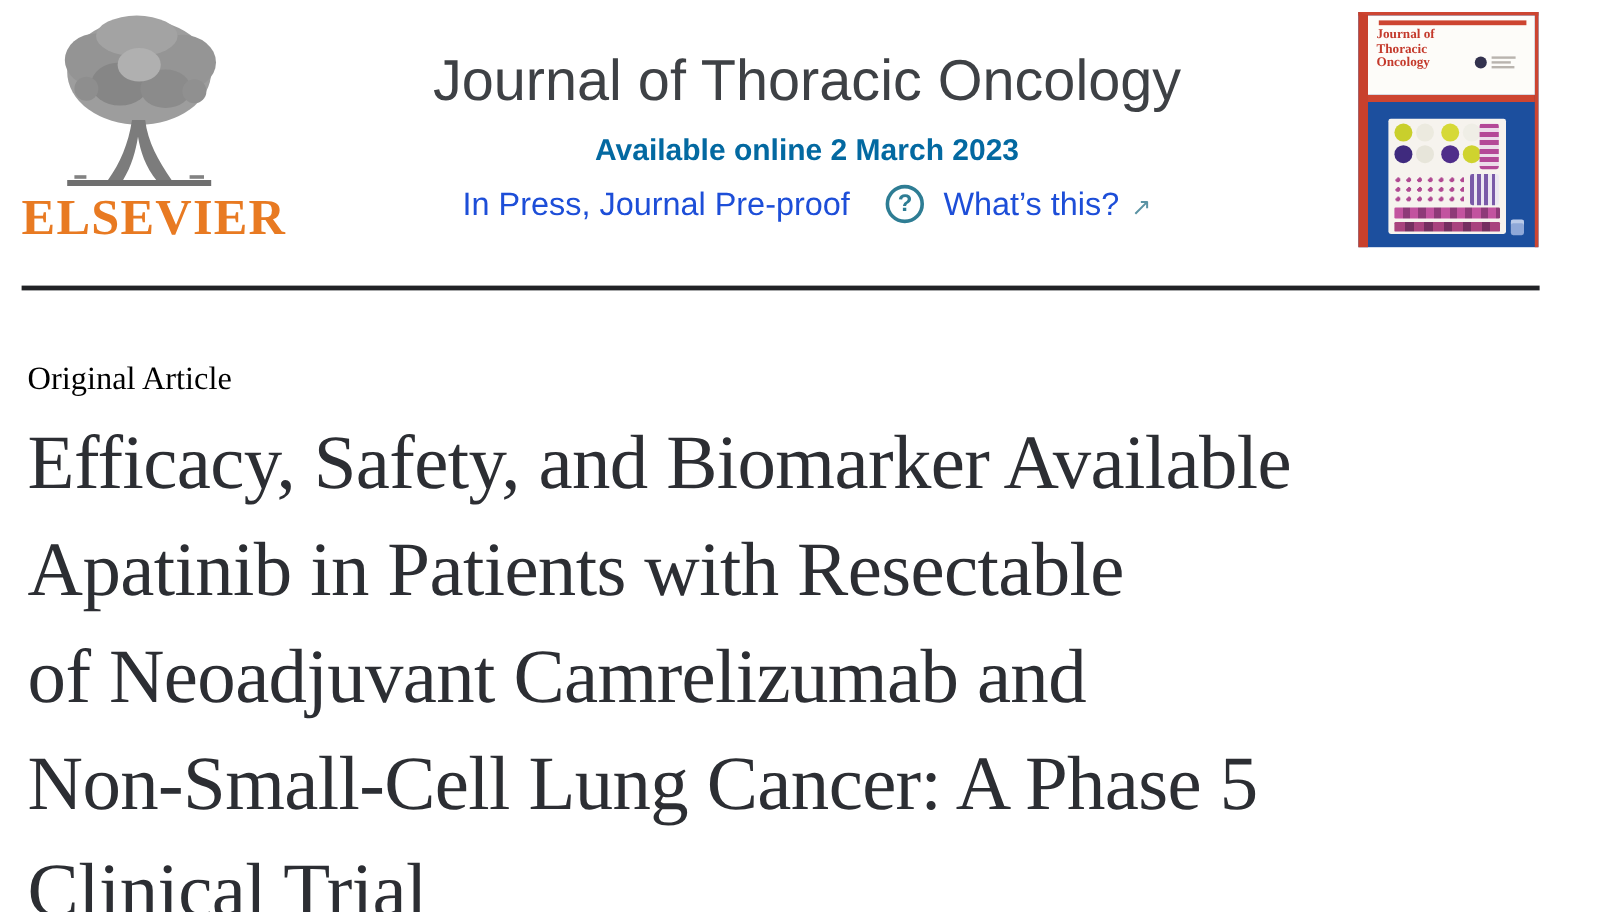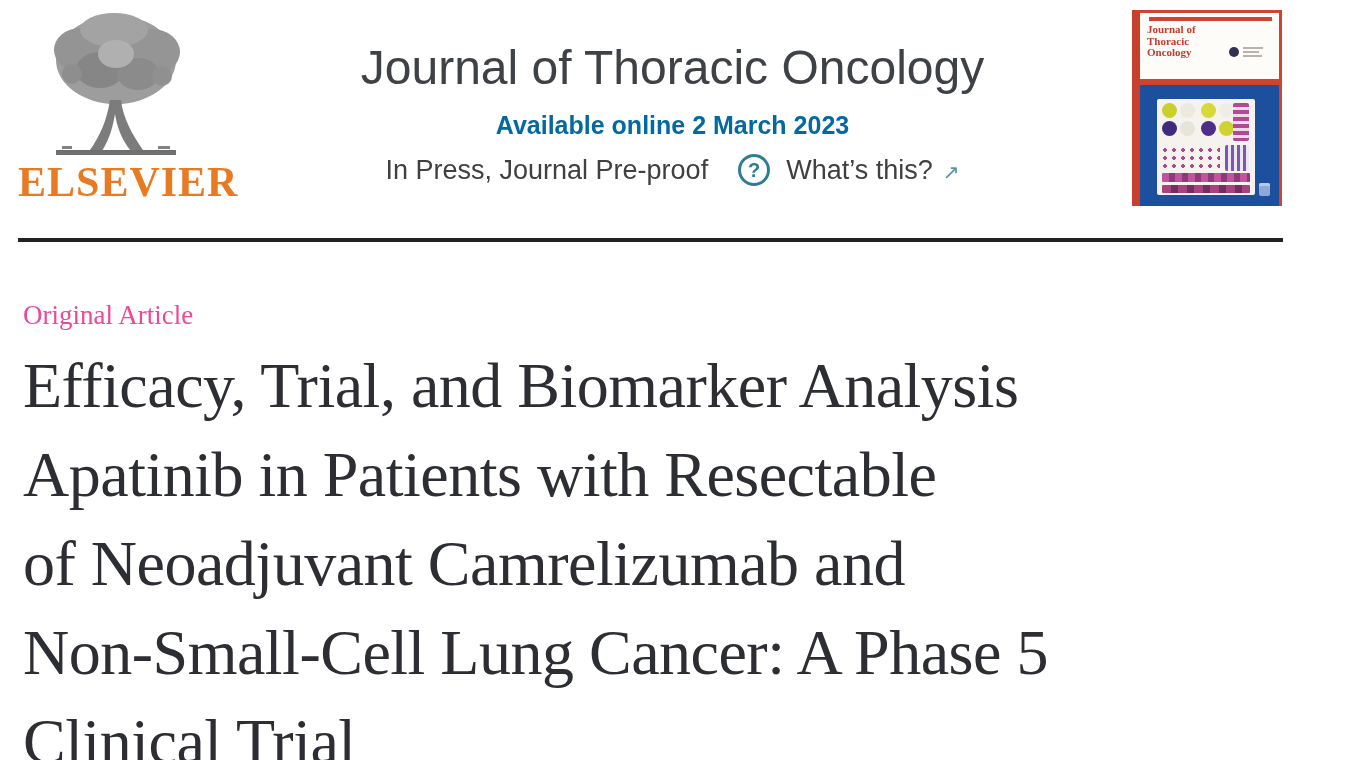--- a/index.html
+++ b/index.html
@@ -54,21 +54,21 @@
   .press-row {
     margin-top: 14px;
     display: flex;
     justify-content: center;
     align-items: center;
     gap: 16px;
   }
   .press-link {
     font-size: 27px;
     font-weight: 500;
-    color: #404040;
+    color: #1d4ed8;
     text-decoration: none;
     cursor: pointer;
   }
   .q-icon {
     width: 32px;
     height: 32px;
     margin-left: 14px;
     border: 3px solid #2e7d94;
     border-radius: 50%;
     display: inline-flex;
@@ -171,21 +171,21 @@
     height: 4px;
     background: #222326;
     margin: 0 67px 0 18px;
   }
 
   
   .article-head { padding: 58px 0 0 23px; }
   .article-type {
     font-family: "Liberation Serif", "DejaVu Serif", serif;
     font-size: 27px;
-    color: #ec4899;
+    color: #000000;
   }
   .article-title {
     margin-top: 10px;
     font-family: "Liberation Serif", "DejaVu Serif", serif;
     font-weight: 500;
     font-size: 64px;
     line-height: 89px;
     letter-spacing: -0.5px;
     color: #2c2e33;
   }
@@ -262,21 +262,21 @@
       </span>
     </a>
 
   </header>
 
   <div class="divider"></div>
 
   <main class="article-head">
     <div class="article-type">Original Article</div>
     <h1 class="article-title">
-      <span class="t-line">Efficacy, Trial, and Biomarker Analysis</span>
+      <span class="t-line">Efficacy, Safety, and Biomarker Available</span>
       <span class="t-line">Apatinib in Patients with Resectable</span>
       <span class="t-line">of Neoadjuvant Camrelizumab and</span>
       <span class="t-line">Non-Small-Cell Lung Cancer: A Phase 5</span>
       <span class="t-line">Clinical Trial</span>
     </h1>
   </main>
 
 </div>
 
 </body></html>

